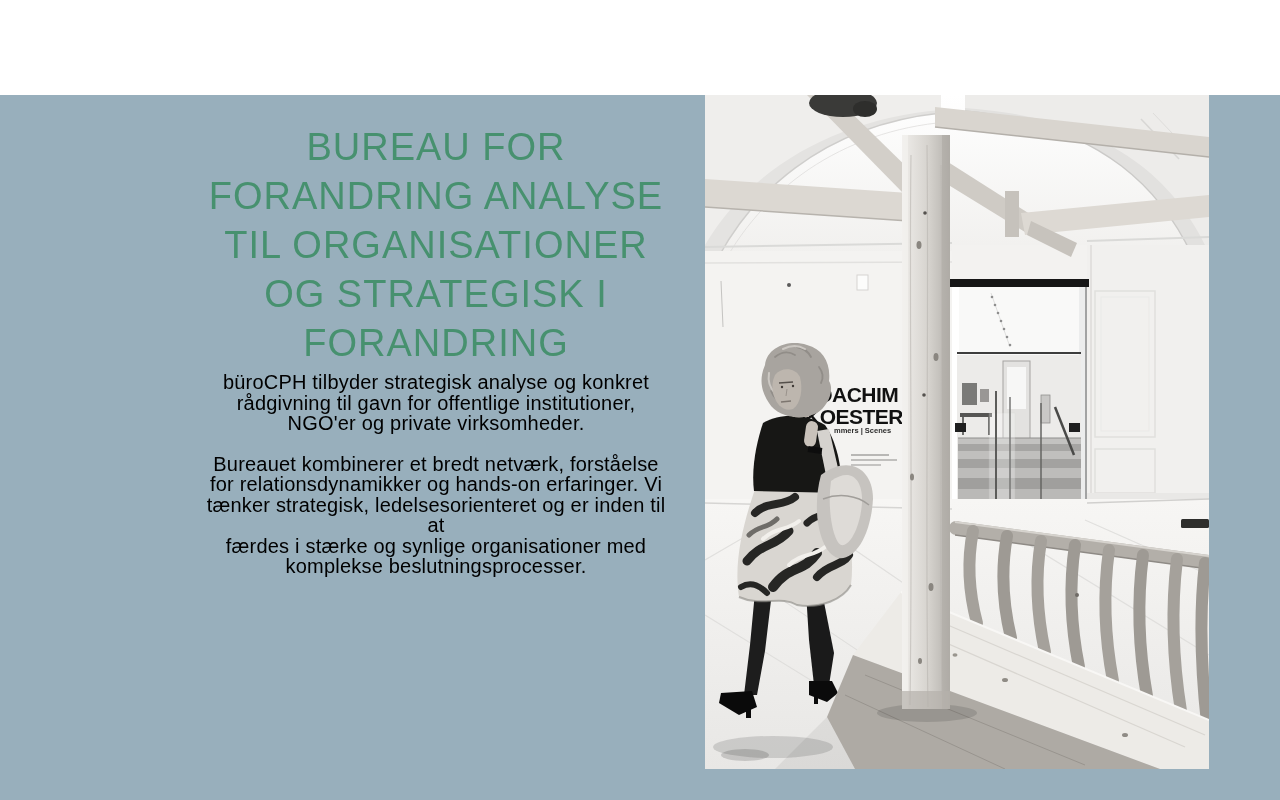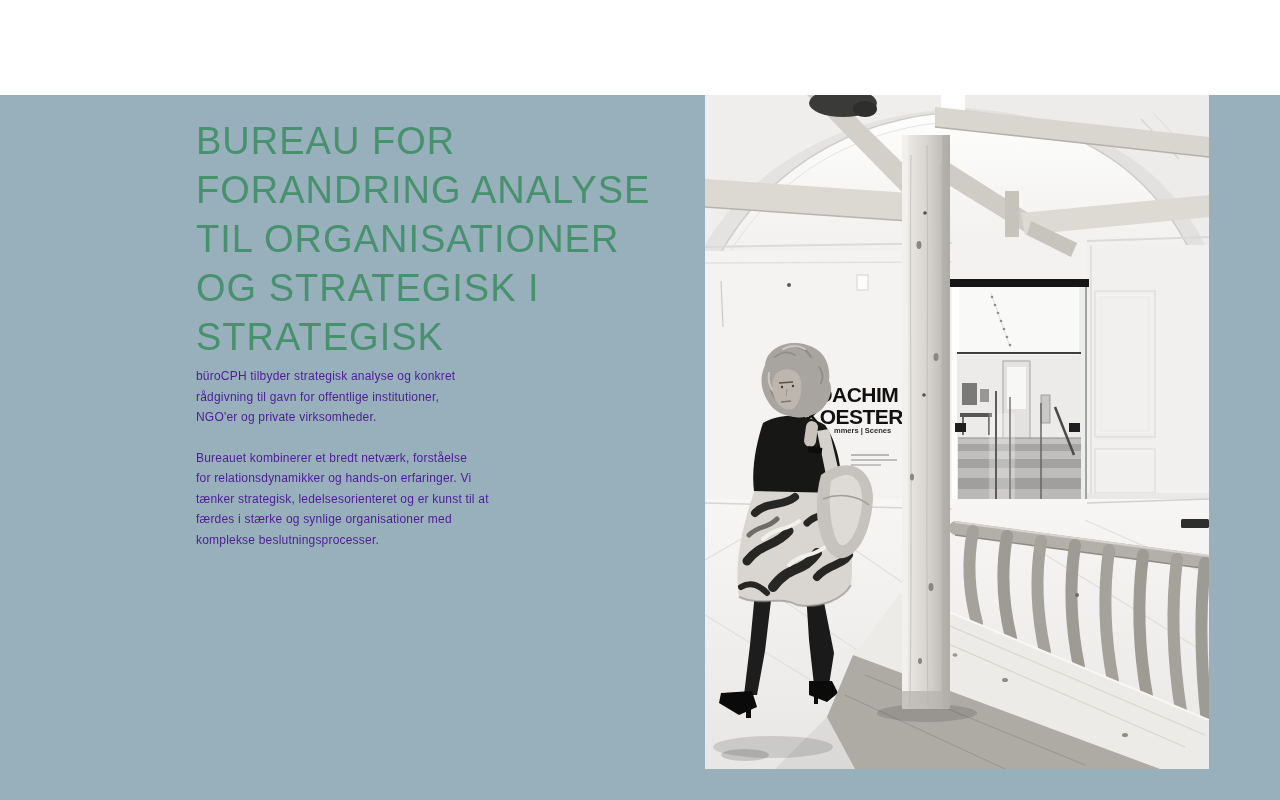--- a/index.html
+++ b/index.html
@@ -2,53 +2,53 @@
 <html><head>
 <meta charset="utf-8">
 <style>
   html,body{margin:0;padding:0;}
   body{
     width:1280px;height:800px;overflow:hidden;background:#ffffff;
     font-family:"Liberation Sans",sans-serif;
   }
   .top-strip{height:95px;background:#ffffff;}
   .panel{position:relative;width:1280px;height:705px;background:#98AFBC;}
-  .content{position:absolute;left:196px;top:22px;width:480px;}
+  .content{position:absolute;left:196px;top:28px;width:480px;text-align:center;}
   .headline{margin:0 0 4px 0;font-weight:400;color:#47916F;
     font-size:38px;line-height:49px;letter-spacing:1px;}
   .headline span{display:block;}
-  .content p{margin:0 0 20px 0;color:#4c1d95;font-size:12px;line-height:20.5px;
+  .content p{margin:0 0 20px 0;color:#000000;font-size:20px;line-height:20.5px;
     letter-spacing:.2px;white-space:pre-line;font-weight:400;}
   .photo{position:absolute;left:705px;top:0;width:504px;height:674px;margin:0;}
   .photo svg{display:block;width:504px;height:674px;}
   .svgtitle{font-family:"Liberation Sans",sans-serif;font-weight:700;fill:#111111;
     font-size:21px;letter-spacing:-0.5px;}
   .svgsub{font-family:"Liberation Sans",sans-serif;font-weight:700;fill:#2b2b2b;
     font-size:7.5px;letter-spacing:0;}
 </style>
 </head>
 <body>
 
 <div class="top-strip"></div>
 
 <section class="panel">
   <div class="content">
     <h1 class="headline">
       <span>BUREAU FOR</span>
       <span>FORANDRING ANALYSE</span>
       <span>TIL ORGANISATIONER</span>
       <span>OG STRATEGISK I</span>
-      <span>STRATEGISK</span>
+      <span>FORANDRING</span>
     </h1>
     <p>büroCPH tilbyder strategisk analyse og konkret
 rådgivning til gavn for offentlige institutioner,
 NGO'er og private virksomheder.</p>
     <p>Bureauet kombinerer et bredt netværk, forståelse
 for relationsdynamikker og hands-on erfaringer. Vi
-tænker strategisk, ledelsesorienteret og er kunst til at
+tænker strategisk, ledelsesorienteret og er inden til at
 færdes i stærke og synlige organisationer med
 komplekse beslutningsprocesser.</p>
   </div>
 
   <figure class="photo">
     <svg viewBox="0 0 504 674" xmlns="http://www.w3.org/2000/svg">
       <defs>
         <linearGradient id="gCeil" x1="0" y1="0" x2="0" y2="1">
           <stop offset="0" stop-color="#ffffff"></stop>
             <stop offset="1" stop-color="#f1f0ee"></stop>

